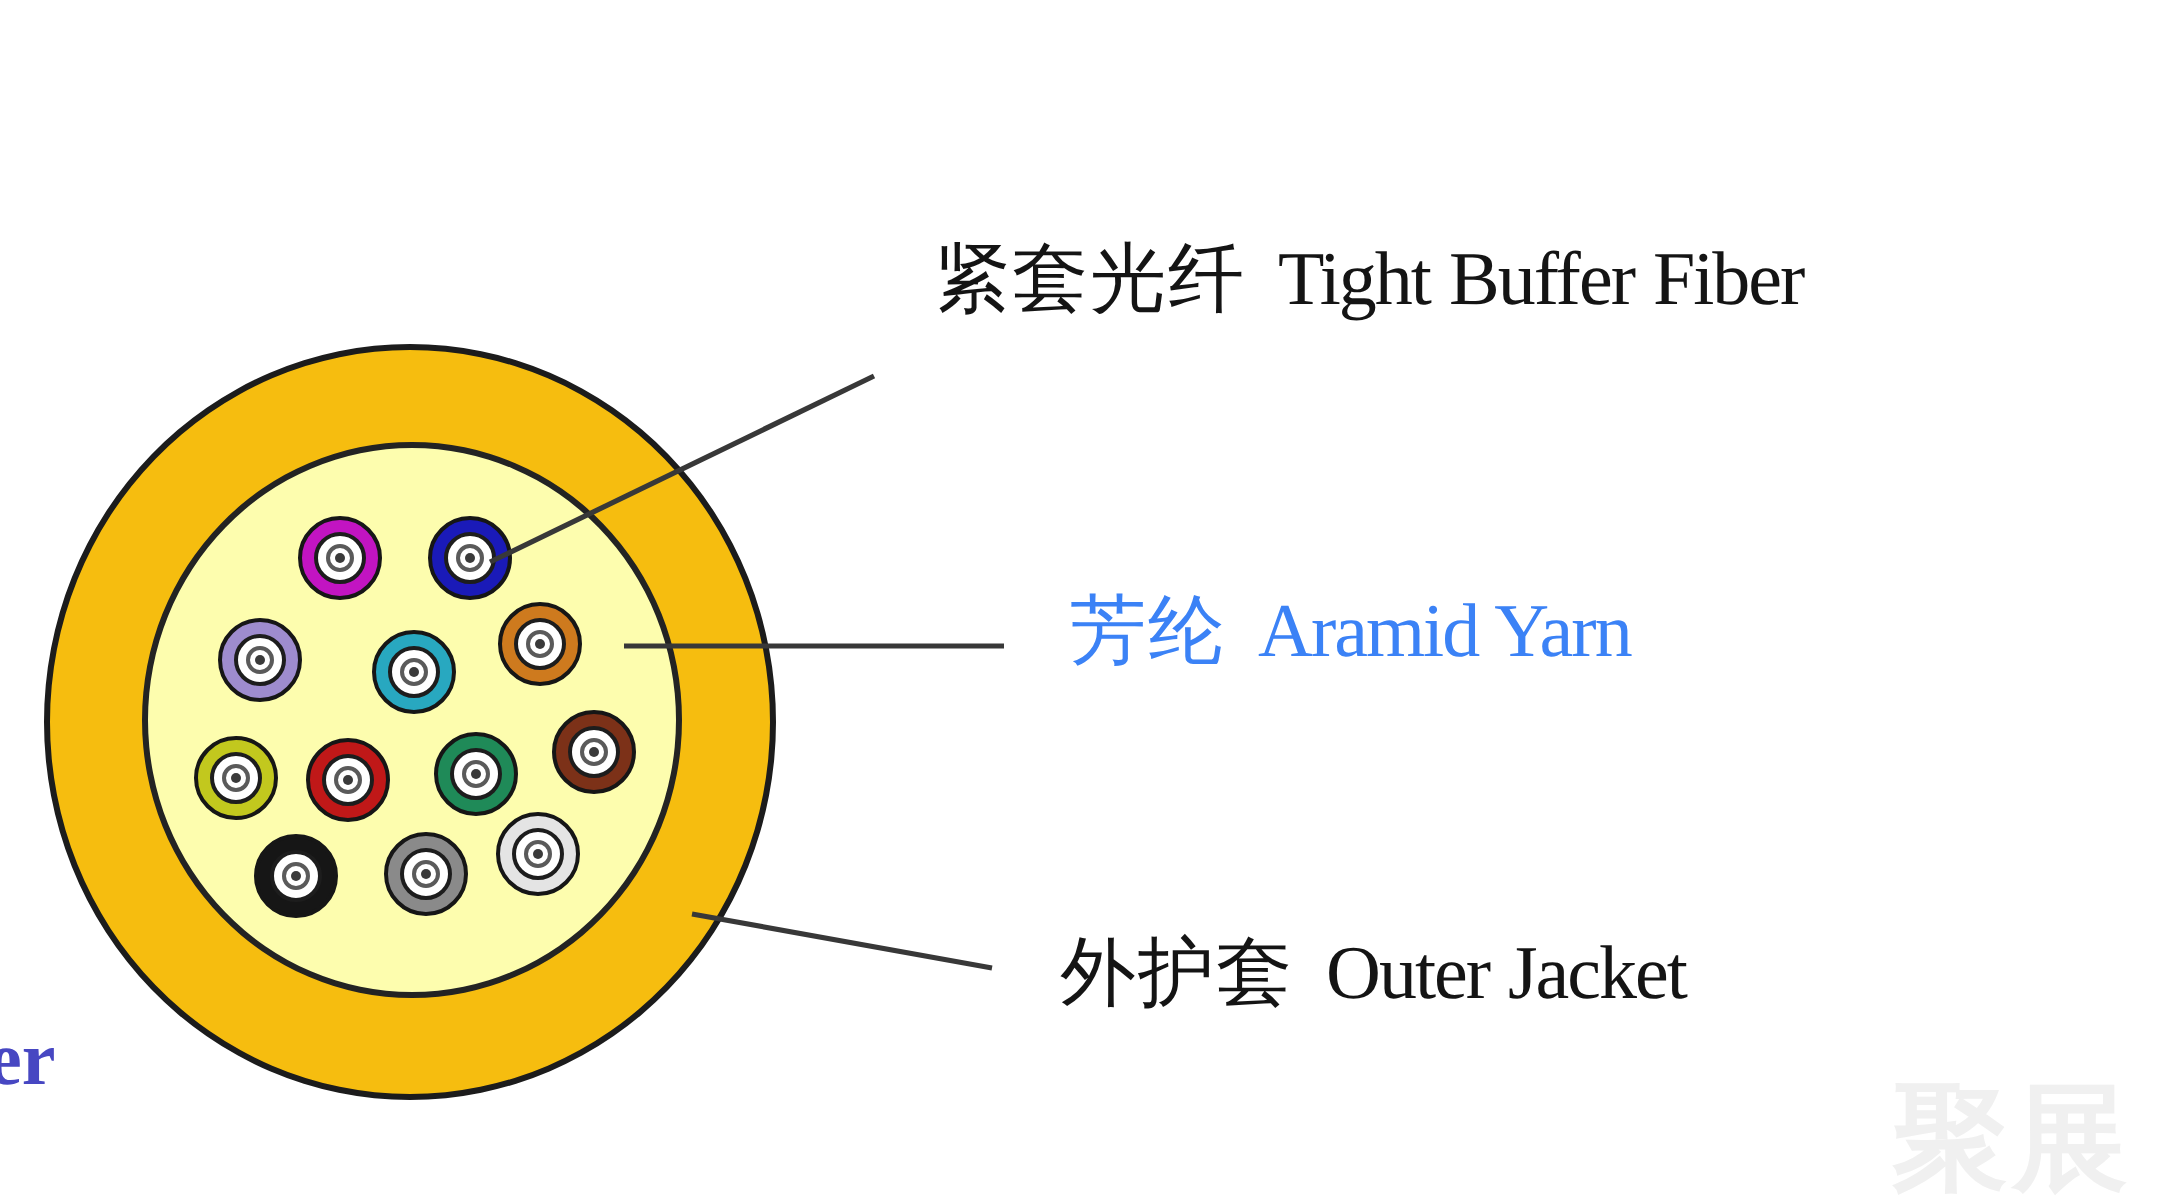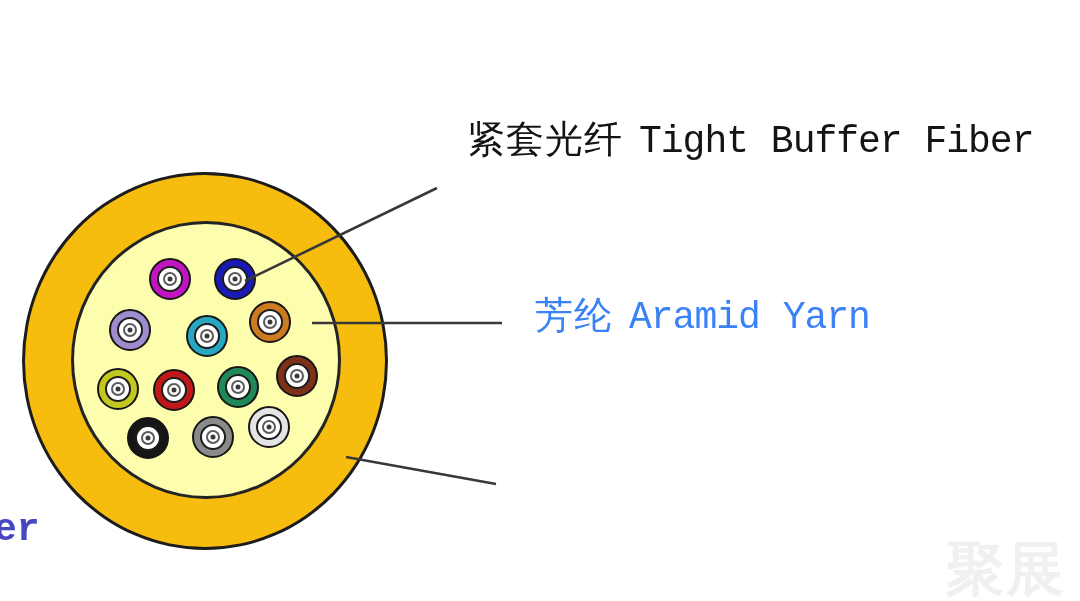--- a/index.html
+++ b/index.html
@@ -1,18 +1,18 @@
 <!DOCTYPE html>
 <html><head>
 <meta charset="utf-8">
 <style>
   html,body{margin:0;padding:0;background:#ffffff;}
   .stage{
     position:relative;width:1080px;height:601px;background:#ffffff;
-    overflow:hidden;font-family:Liberation Mono, monospace;
+    overflow:hidden;font-family:Liberation Serif, serif;
   }
   
   .circle{position:absolute;border-radius:50%;box-sizing:border-box;}
   #outer-jacket{left:22px;top:172px;width:366px;height:378px;border:3px solid #1c1c1c;}
   #aramid-core{left:71px;top:221px;width:270px;height:278px;border:3px solid #232323;}
   
   .fiber{position:absolute;width:42px;height:42px;border-radius:50%;
          border:2px solid #161616;box-sizing:border-box;}
   .fiber .r2{position:absolute;left:50%;top:50%;transform:translate(-50%,-50%);
              width:26px;height:26px;border-radius:50%;background:#ffffff;
@@ -115,18 +115,21 @@
       <line x1="312" y1="323" x2="502" y2="323" stroke="#383838" stroke-width="2.6"></line>
       <line x1="346" y1="457" x2="496" y2="484" stroke="#383838" stroke-width="2.6"></line>
     </svg>
 
   <div class="callout" id="label-tight-buffer" style="color: rgb(20, 20, 20);">
     <span class="zh">紧套光纤</span><span class="en">Tight Buffer Fiber</span>
   </div>
   <div class="callout" id="label-aramid" style="color: #3b82f6;">
     <span class="zh">芳纶</span><span class="en">Aramid Yarn</span>
   </div>
+  <div class="callout" id="label-outer-jacket" style="color: rgb(20, 20, 20);">
+    <span class="zh">外护套</span><span class="en">Outer Jacket</span>
+  </div>
 
   <div id="clipped-fragment" style="color: rgb(71, 71, 194);">er</div>
 
   <div id="watermark" style="color: rgb(240, 240, 240);">聚展</div>
 
 </div>
 
 </body></html>

